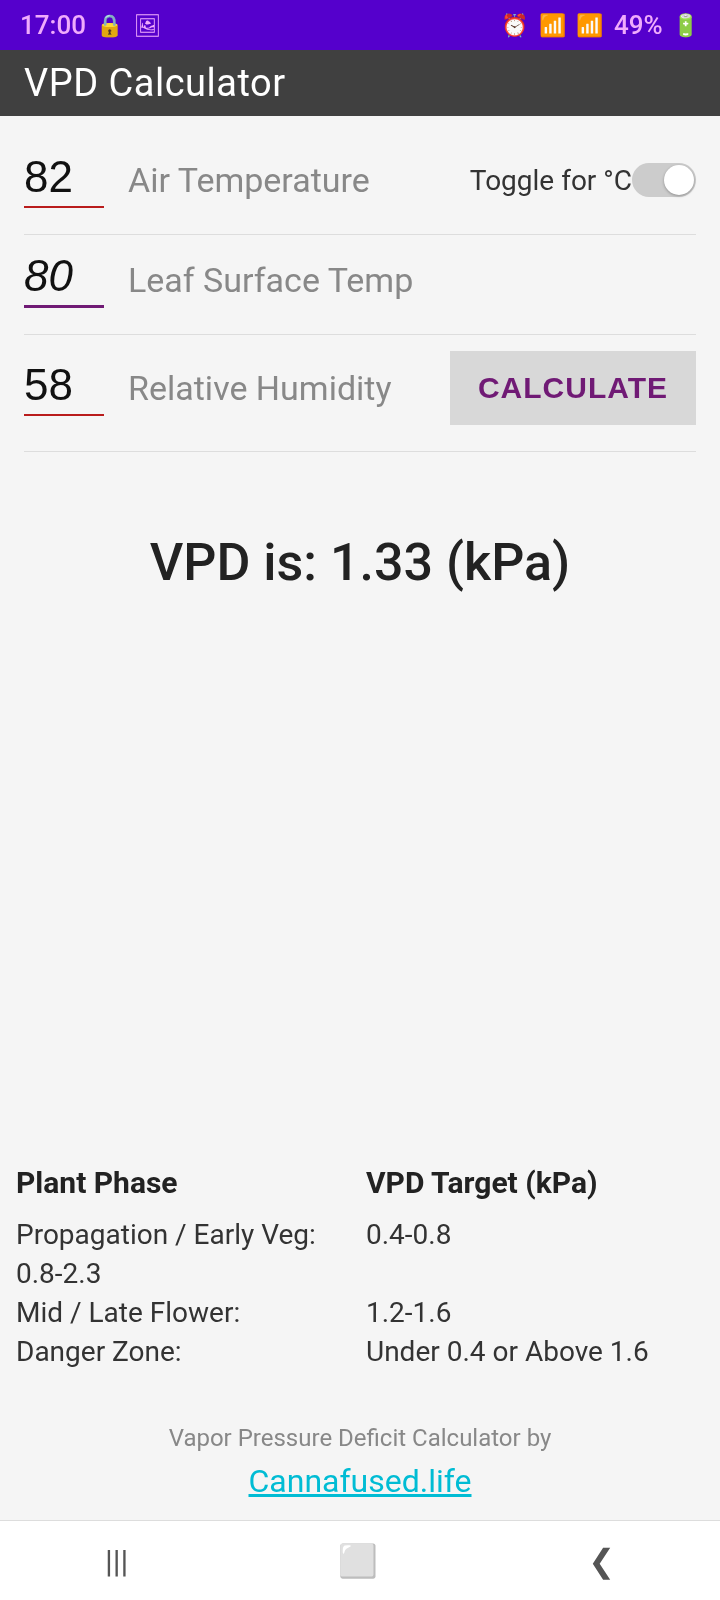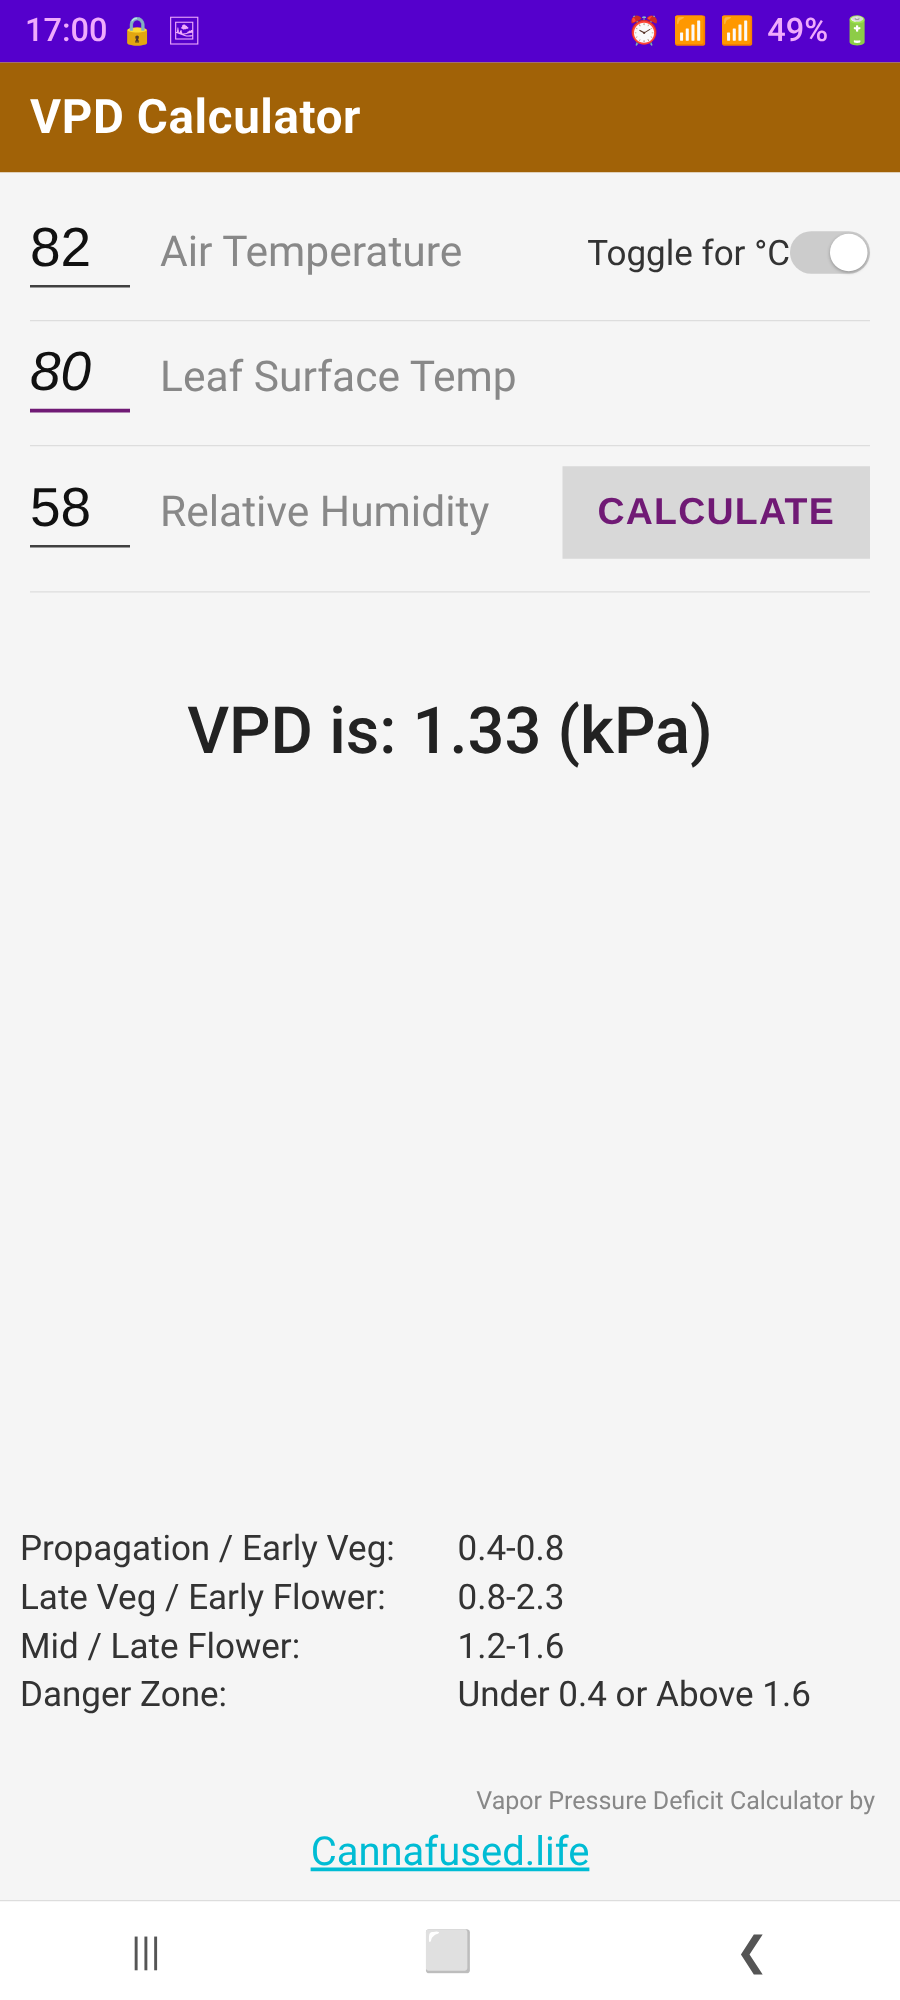--- a/index.html
+++ b/index.html
@@ -24,25 +24,25 @@
       padding: 0 20px;
       font-size: 26px;
       font-weight: 500;
     }
     .status-left { display: flex; align-items: center; gap: 10px; }
     .status-right { display: flex; align-items: center; gap: 10px; }
     .status-icon { font-size: 22px; }
 
     
     .header {
-      background: #a16207;
+      background: #404040;
       color: white;
-      padding: 22px 24px;
+      padding: 11px 24px;
       font-size: 38px;
-      font-weight: bold;
+      font-weight: normal;
       letter-spacing: 0.5px;
     }
 
     
     .main {
       flex: 1;
       background: #f5f5f5;
       padding: 20px 24px;
     }
 
@@ -54,21 +54,21 @@
       padding: 16px 0;
       gap: 24px;
     }
 
     .input-value {
       width: 80px;
       font-size: 44px;
       font-weight: 400;
       color: #111;
       border: none;
-      border-bottom: 2px solid #404040;
+      border-bottom: 2px solid #b91c1c;
       background: transparent;
       outline: none;
       padding-bottom: 4px;
       text-align: left;
     }
 
     .input-value.teal-underline {
       border-bottom: 3px solid #701a75;
       font-style: italic;
     }
@@ -154,22 +154,22 @@
     }
     .ref-header {
       font-size: 30px;
       font-weight: bold;
       color: #222;
       margin-bottom: 12px;
     }
 
     
     .footer-text {
-      text-align: right;
-      font-size: 20px;
+      text-align: center;
+      font-size: 24px;
       color: #888;
       padding: 30px 20px 10px;
     }
     .footer-link {
       display: block;
       text-align: center;
       font-size: 32px;
       color: #00bcd4;
       text-decoration: underline;
       padding-bottom: 20px;
@@ -251,25 +251,28 @@
   <div class="divider"></div>
 
   <div class="vpd-result">
     <span>VPD is: 1.33 (kPa)</span>
   </div>
 
 </div>
 
 <div class="reference-table">
   <div class="ref-row">
+    <span class="ref-phase ref-header">Plant Phase</span>
+    <span class="ref-value ref-header">VPD Target (kPa)</span>
+  </div>
+  <div class="ref-row">
     <span class="ref-phase">Propagation / Early Veg:</span>
     <span class="ref-value">0.4-0.8</span>
   </div>
   <div class="ref-row">
-    <span class="ref-phase">Late Veg / Early Flower:</span>
     <span class="ref-value">0.8-2.3</span>
   </div>
   <div class="ref-row">
     <span class="ref-phase">Mid / Late Flower:</span>
     <span class="ref-value">1.2-1.6</span>
   </div>
   <div class="ref-row">
     <span class="ref-phase">Danger Zone:</span>
     <span class="ref-value">Under 0.4 or Above 1.6</span>
   </div>

